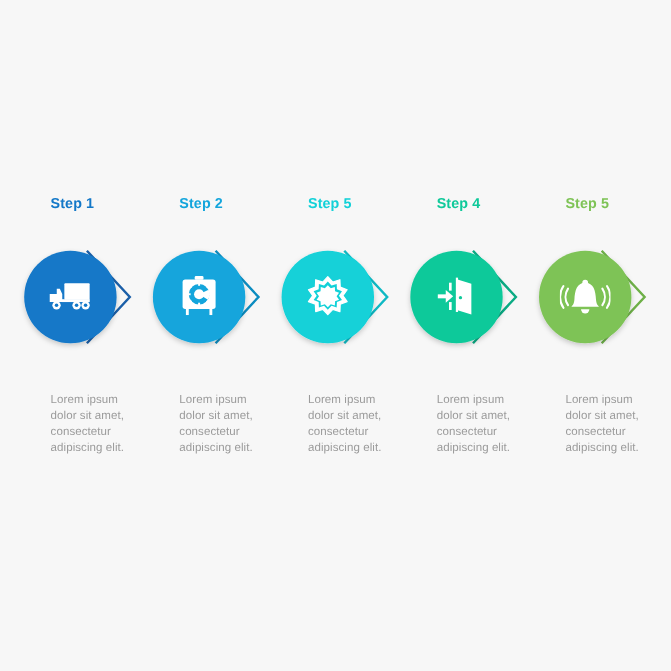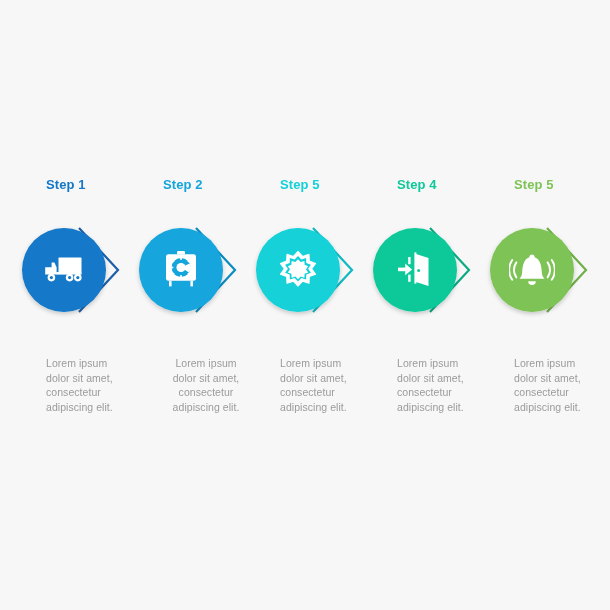--- a/index.html
+++ b/index.html
@@ -35,21 +35,21 @@
     position: relative;
     width: 117px;
     margin-left: 0;
     display: flex;
     flex-direction: column;
     align-items: flex-start;
   }
 
   
   .step-0 { margin-left: 16px; }
-  .step-1 { margin-left: 0px; text-align: center; }
+  .step-1 { margin-left: 0px; }
   .step-2 { margin-left: 0px; }
   .step-3 { margin-left: 0px; }
   .step-4 { margin-left: 0px; }
 
   .step-title {
     margin-top: 178px;
     margin-left: 30px;
     font-size: 13px;
     font-weight: bold;
     letter-spacing: 0.1px;

